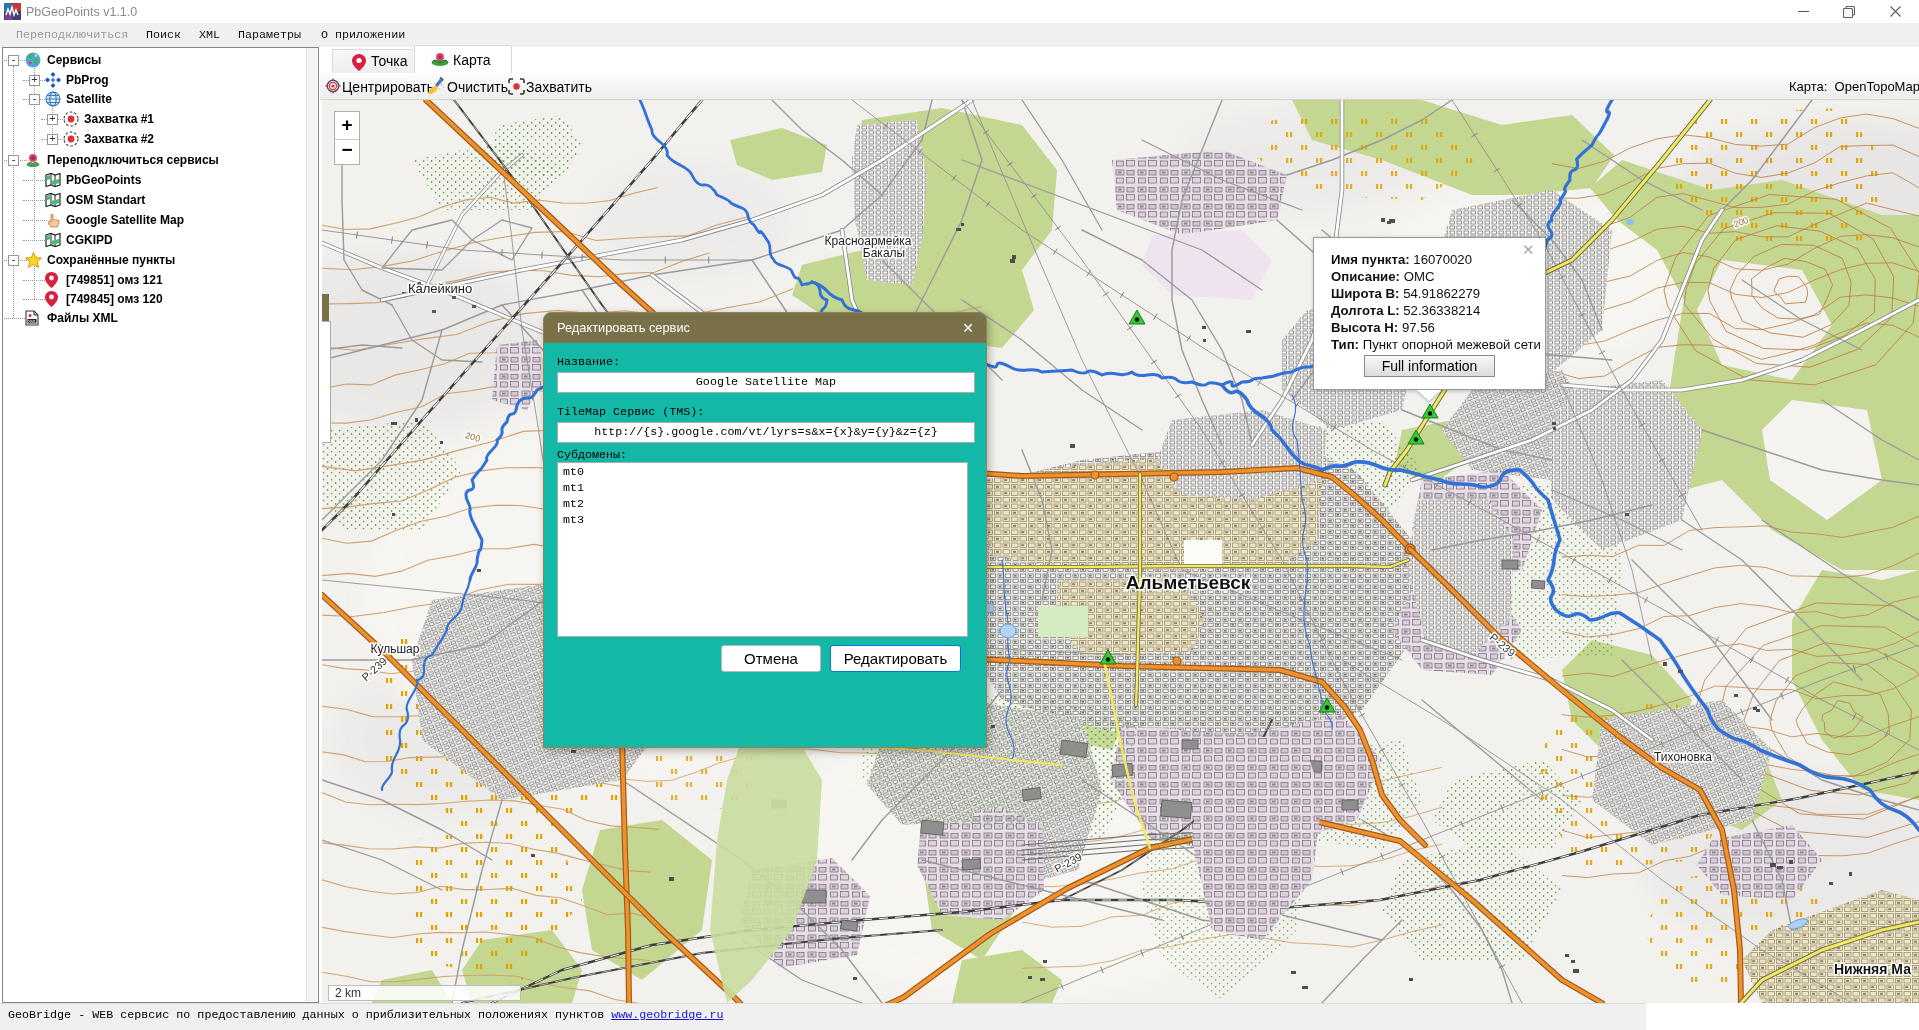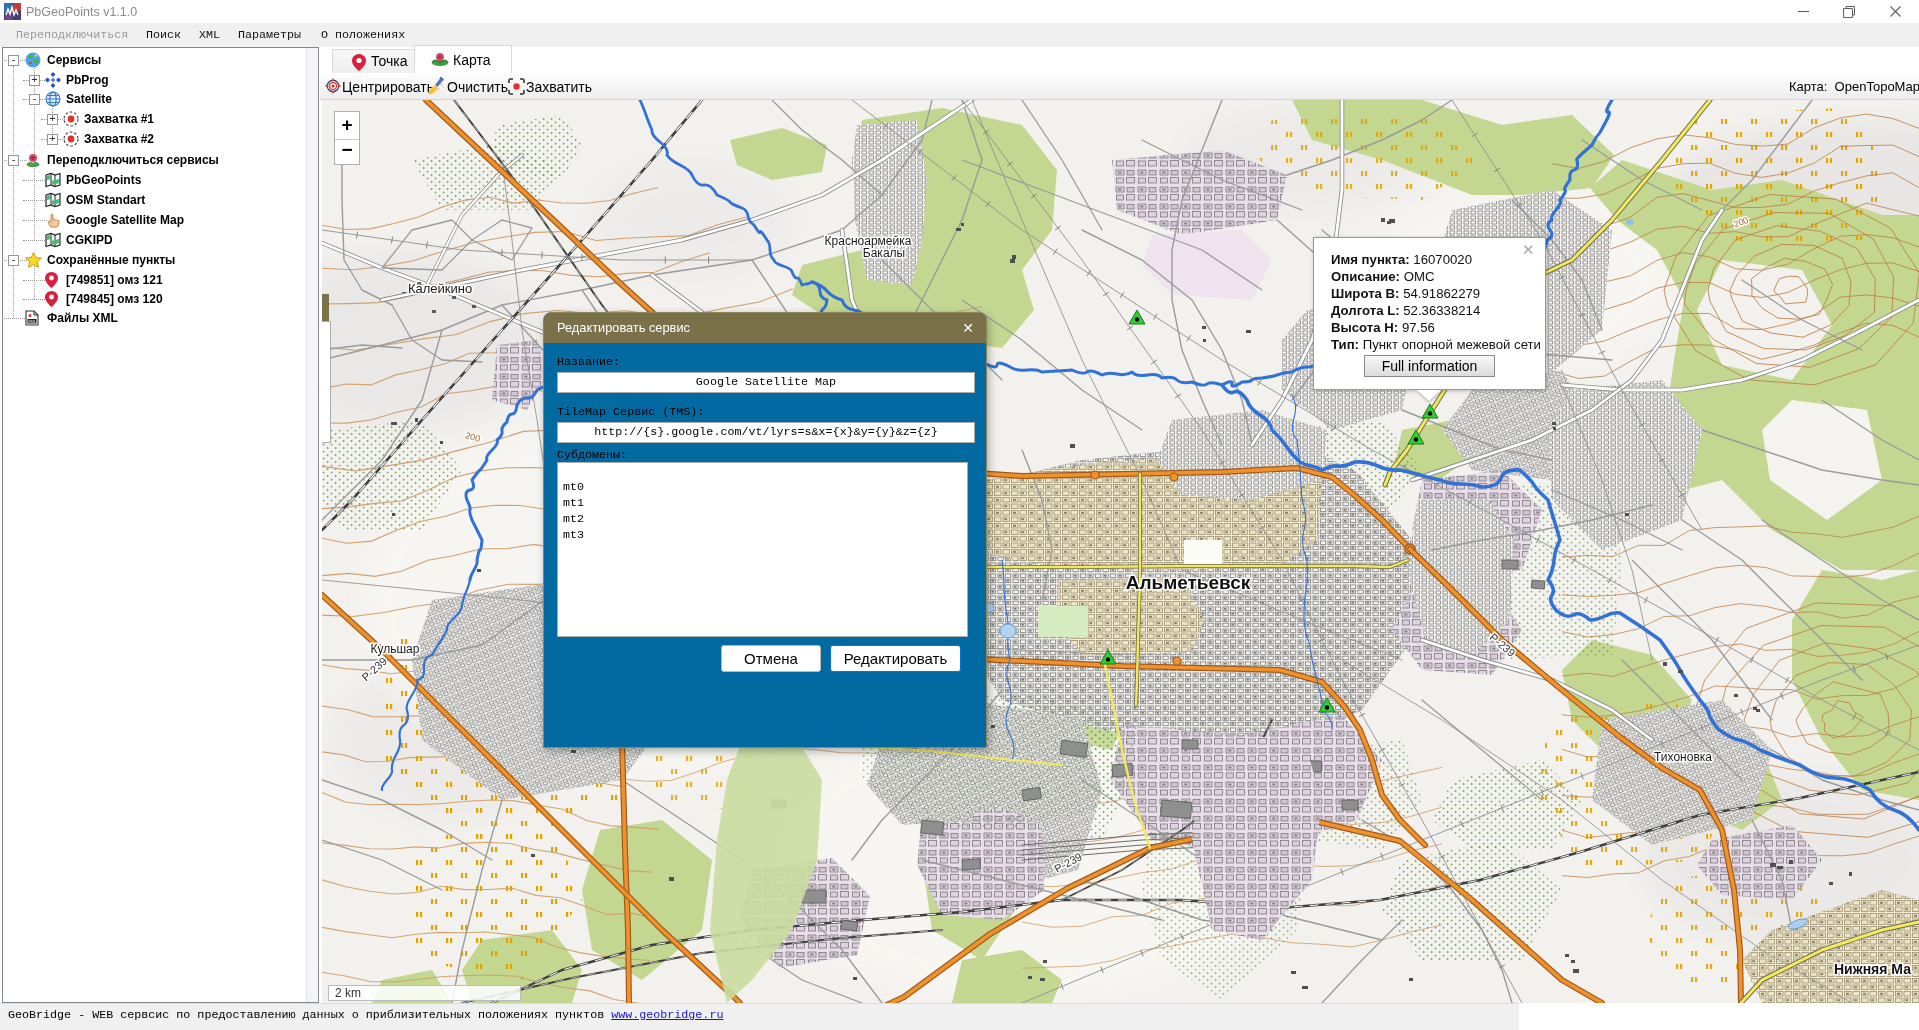--- a/index.html
+++ b/index.html
@@ -10,26 +10,26 @@
 #menubar{left:0;top:23px;width:1919px;height:24px;background:#f0f0f0;font-family:"Liberation Mono",monospace;font-size:11.7px;color:#111}
 .mi{position:absolute;top:5px}
 #leftpanel{left:2px;top:47px;width:317px;height:956px;background:#fff;border:1px solid #828790;box-sizing:border-box}
 .tree{position:absolute;font-family:Liberation Sans, sans-serif;font-size:12px;font-weight:700;color:#000;white-space:nowrap}
 .ebox{position:absolute;width:11px;height:11px;background:#fff;border:1px solid #969696;box-sizing:border-box;font-size:11px;line-height:8px;text-align:center;color:#333;font-family:"Liberation Sans",sans-serif}
 #tabrow{left:320px;top:47px;width:1599px;height:26px;background:#ffffff}
 .tab{position:absolute;box-sizing:border-box;font-size:14px;color:#000}
 #toolbar{left:320px;top:73px;width:1599px;height:27px;background:linear-gradient(#fdfdfd,#ededed);border-bottom:1px solid #d5d5d5;box-sizing:border-box}
 .tbtxt{position:absolute;top:6px;font-size:14px;color:#000;white-space:nowrap}
 #maparea{left:322px;top:100px;width:1597px;height:903px;overflow:hidden}
-#status{left:0;top:1003px;width:1519px;height:27px;background:#f0f0f0;border-top:1px solid #dcdcdc;box-sizing:border-box;font-family:"Liberation Mono",monospace;font-size:11.7px;color:#000}
+#status{left:0;top:1003px;width:1646px;height:27px;background:#f0f0f0;border-top:1px solid #dcdcdc;box-sizing:border-box;font-family:"Liberation Mono",monospace;font-size:11.7px;color:#000}
 #zoomctl{left:12px;top:11px;width:26px;height:54px;background:#fff;border:1px solid #b0b0b0;box-sizing:border-box}
 #scalebar{left:6px;top:885px;width:193px;height:16px;background:rgba(255,255,255,.85);border:1px solid #bbb;box-sizing:border-box;font-size:12px;color:#333;padding-left:6px;line-height:14px}
 #popup{left:991px;top:137px;width:233px;height:153px;background:#fff;border:1px solid #999;box-sizing:border-box;box-shadow:1px 1px 4px rgba(0,0,0,.25)}
 .pl{position:absolute;left:17px;font-size:13.2px;color:#111;white-space:nowrap}
-#dialog{border-radius:8px 8px 0 0;left:221px;top:212px;width:444px;height:436px;background:#0369a1;border:1px solid #8f855a;box-sizing:border-box;box-shadow:2px 3px 8px rgba(0,0,0,.3)}
+#dialog{border-radius:8px 8px 0 0;left:221px;top:212px;width:444px;height:436px;background:#14b8a6;border:1px solid #8f855a;box-sizing:border-box;box-shadow:2px 3px 8px rgba(0,0,0,.3)}
 #dlgtitle{left:0;top:0;width:442px;height:30px;background:#7b7149;color:#fff;font-size:12.8px;line-height:30px;border-radius:7px 7px 0 0}
 .dlglab{position:absolute;left:13px;font-family:"Liberation Mono",monospace;font-size:11.7px;color:#000}
 .dlginput{position:absolute;left:13px;width:418px;height:21px;border:1px solid #ababab;background:#fff;font-family:"Liberation Mono",monospace;font-size:11.7px;text-align:center;line-height:19px;box-sizing:border-box}
 .dbtn{position:absolute;top:332px;height:27px;background:#fff;border:1px solid #b8b8b8;box-sizing:border-box;text-align:center;font-size:15px;line-height:25px;border-radius:3px}
 </style>
 </head>
 <body>
 
 <div class="abs" id="titlebar">
   <svg class="abs" style="left:4px;top:3px" width="17" height="17" viewBox="0 0 17 17">
@@ -50,21 +50,21 @@
   <svg class="abs" style="left:1890px;top:6px" width="11" height="11" viewBox="0 0 11 11">
       <path d="M0.5 0.5 L10.5 10.5 M10.5 0.5 L0.5 10.5" stroke="#5f5f5f" stroke-width="1.1"></path>
     </svg>
 </div>
 
 <div class="abs" id="menubar">
   <span class="mi" style="left:16px;color:#9a9a9a">Переподключиться</span>
   <span class="mi" style="left:146px">Поиск</span>
   <span class="mi" style="left:199px">XML</span>
   <span class="mi" style="left:238px">Параметры</span>
-  <span class="mi" style="left:321px">О положениях</span>
+  <span class="mi" style="left:321px">О приложении</span>
 </div>
 
 <div class="abs" id="leftpanel">
     <div style="position:absolute;right:0;top:0;width:11px;height:954px;background:#f4f4f4;border-left:1px solid #e2e2e2"></div>
     <div style="position:absolute;left:10px;top:18px;width:1px;height:252px;border-left:1px dotted #9a9a9a"></div>
 <div style="position:absolute;left:31px;top:18px;width:1px;height:175px;border-left:1px dotted #9a9a9a"></div>
 <div style="position:absolute;left:31px;top:218px;width:1px;height:33px;border-left:1px dotted #9a9a9a"></div>
 <div style="position:absolute;left:49px;top:57px;width:1px;height:34px;border-left:1px dotted #9a9a9a"></div>
 <div style="position:absolute;left:-1px;top:12px;width:25px;height:1px;border-top:1px dotted #9a9a9a"></div>
 <div class="ebox" style="left:5px;top:7px"><span style="position:relative;top:-1px">-</span></div>
@@ -807,21 +807,21 @@
 
 <div class="abs" id="dialog">
   <div class="abs" id="dlgtitle"><span style="margin-left:13px">Редактировать сервис</span>
     <span style="position:absolute;right:12px;top:0;font-size:14px">✕</span>
   </div>
   <div class="dlglab" style="top:42px">Название:</div>
   <div class="dlginput" style="top:59px">Google Satellite Map</div>
   <div class="dlglab" style="top:92px">TileMap Сервис (TMS):</div>
   <div class="dlginput" style="top:109px">http://{s}.google.com/vt/lyrs=s&amp;x={x}&amp;y={y}&amp;z={z}</div>
   <div class="dlglab" style="top:135px">Субдомены:</div>
-  <div class="dlginput" style="top:149px;height:175px;width:411px;text-align:left;line-height:16px;padding:16px 5px">mt0<br>mt1<br>mt2<br>mt3</div>
+  <div class="dlginput" style="top:149px;height:175px;width:411px;text-align:left;line-height:16px;padding:1px 5px">mt0<br>mt1<br>mt2<br>mt3</div>
   <div class="dbtn" style="left:177px;width:100px">Отмена</div>
   <div class="dbtn" style="left:286px;width:131px;border-color:#0078d7">Редактировать</div>
 </div>
 </div>
 
 <div class="abs" id="status">
     <span style="position:absolute;left:8px;top:4px">GeoBridge - WEB сервсис по предоставлению данных о приблизительных положениях пунктов <a style="color:#1515d0;text-decoration:underline">www.geobridge.ru</a></span>
   </div>
 
 </body></html>

